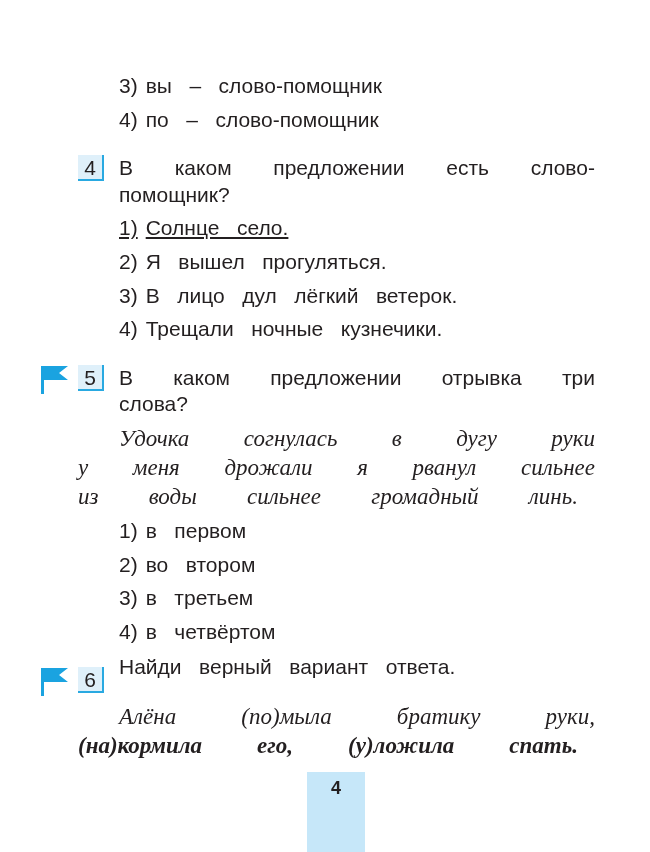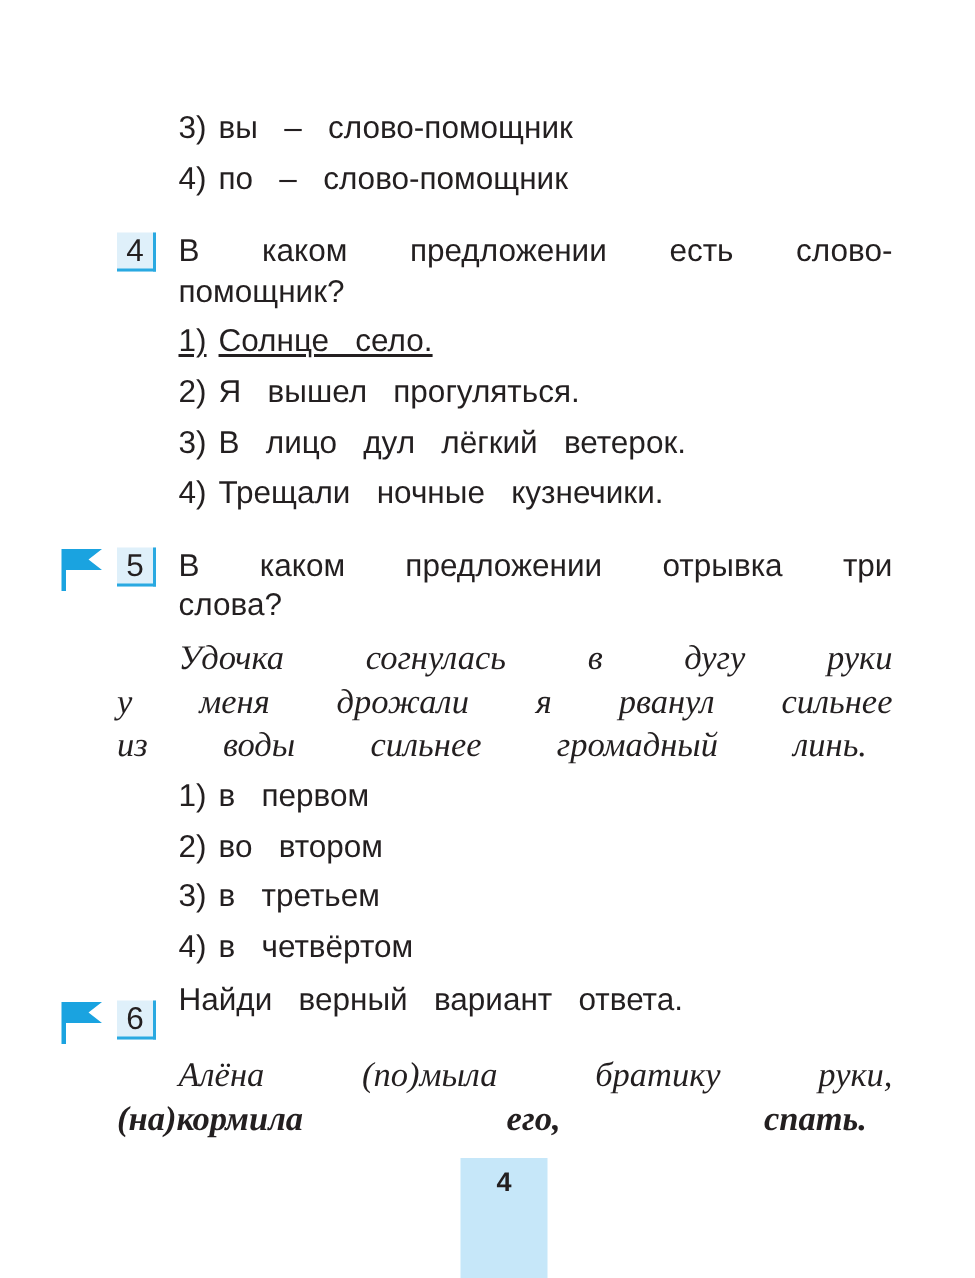--- a/index.html
+++ b/index.html
@@ -166,18 +166,19 @@
 
 <div class="ital" style="left:119px; top:702px; width:476px;">
   <span>Алёна</span>
   <span>(по)мыла</span>
   <span>братику</span>
   <span>руки,</span>
 </div>
 <div class="ital" style="left:78px; top:731px; width:500px;font-weight:bold;">
   <span>(на)кормила</span>
   <span>его,</span>
+  <span>(у)ложила</span>
   <span>спать.</span>
 </div>
 
 <div class="page-num-bar">
   <div class="page-num">4</div>
 </div>
 
 </body></html>

